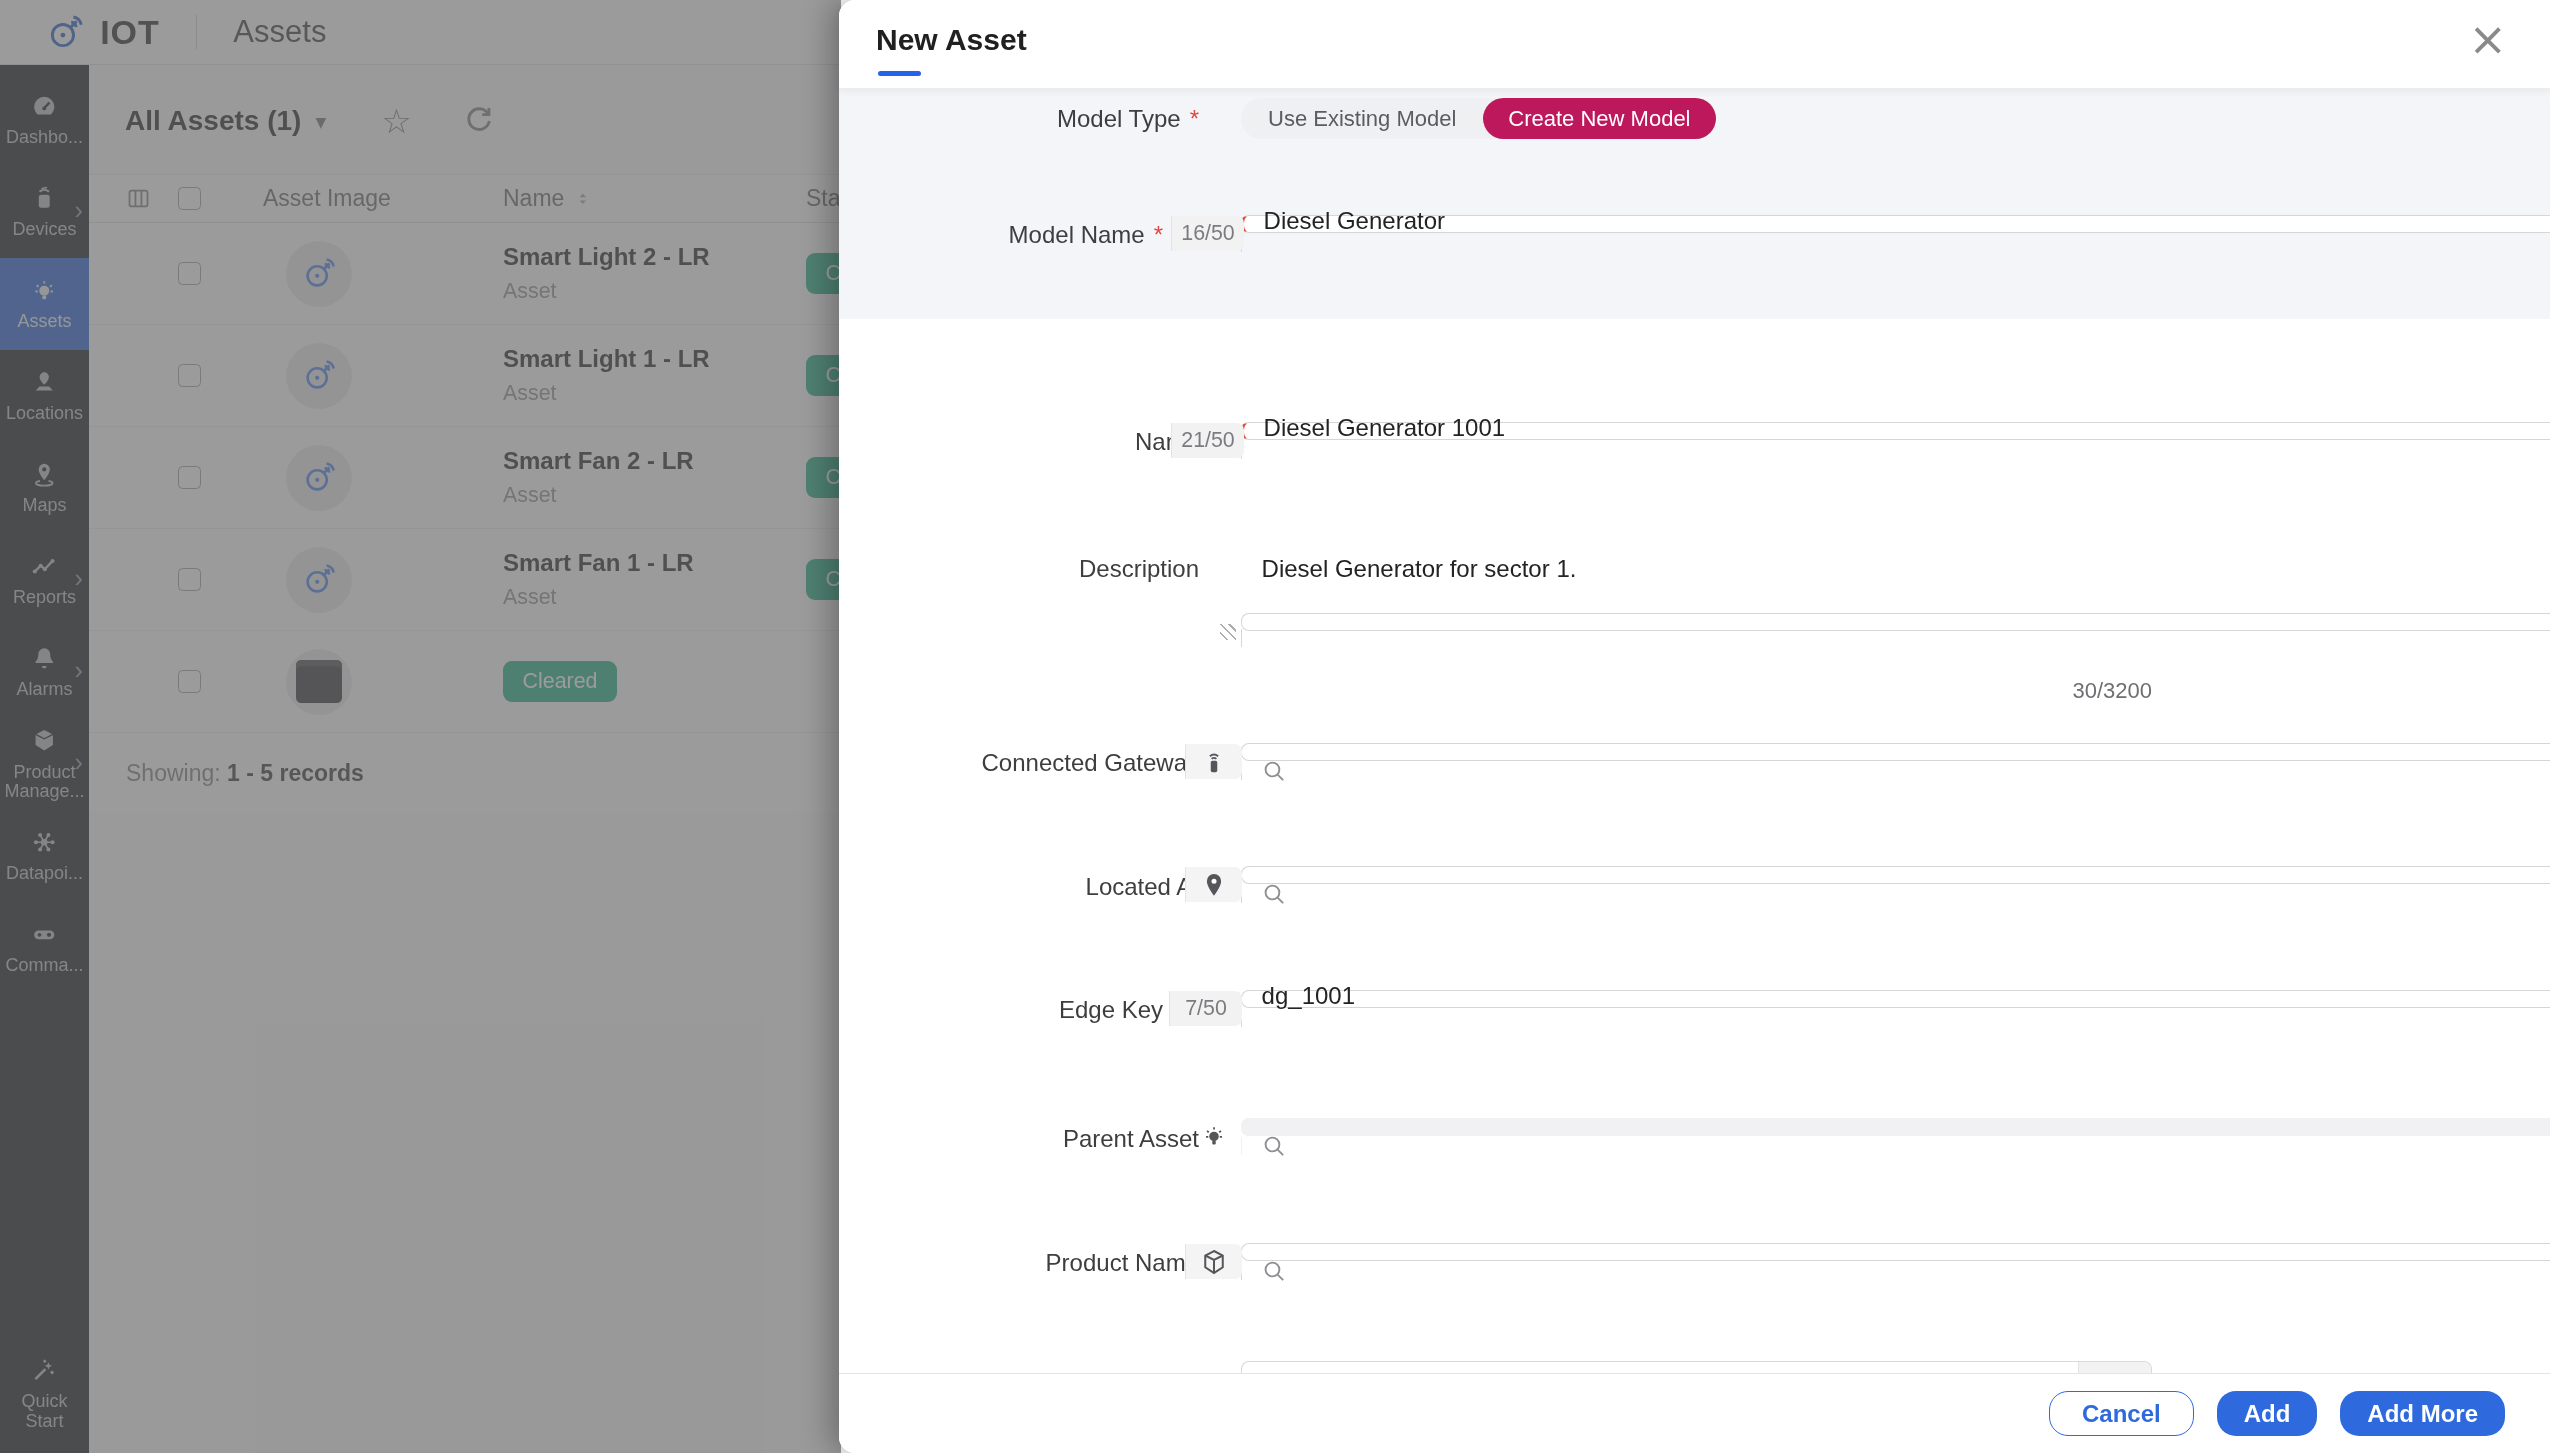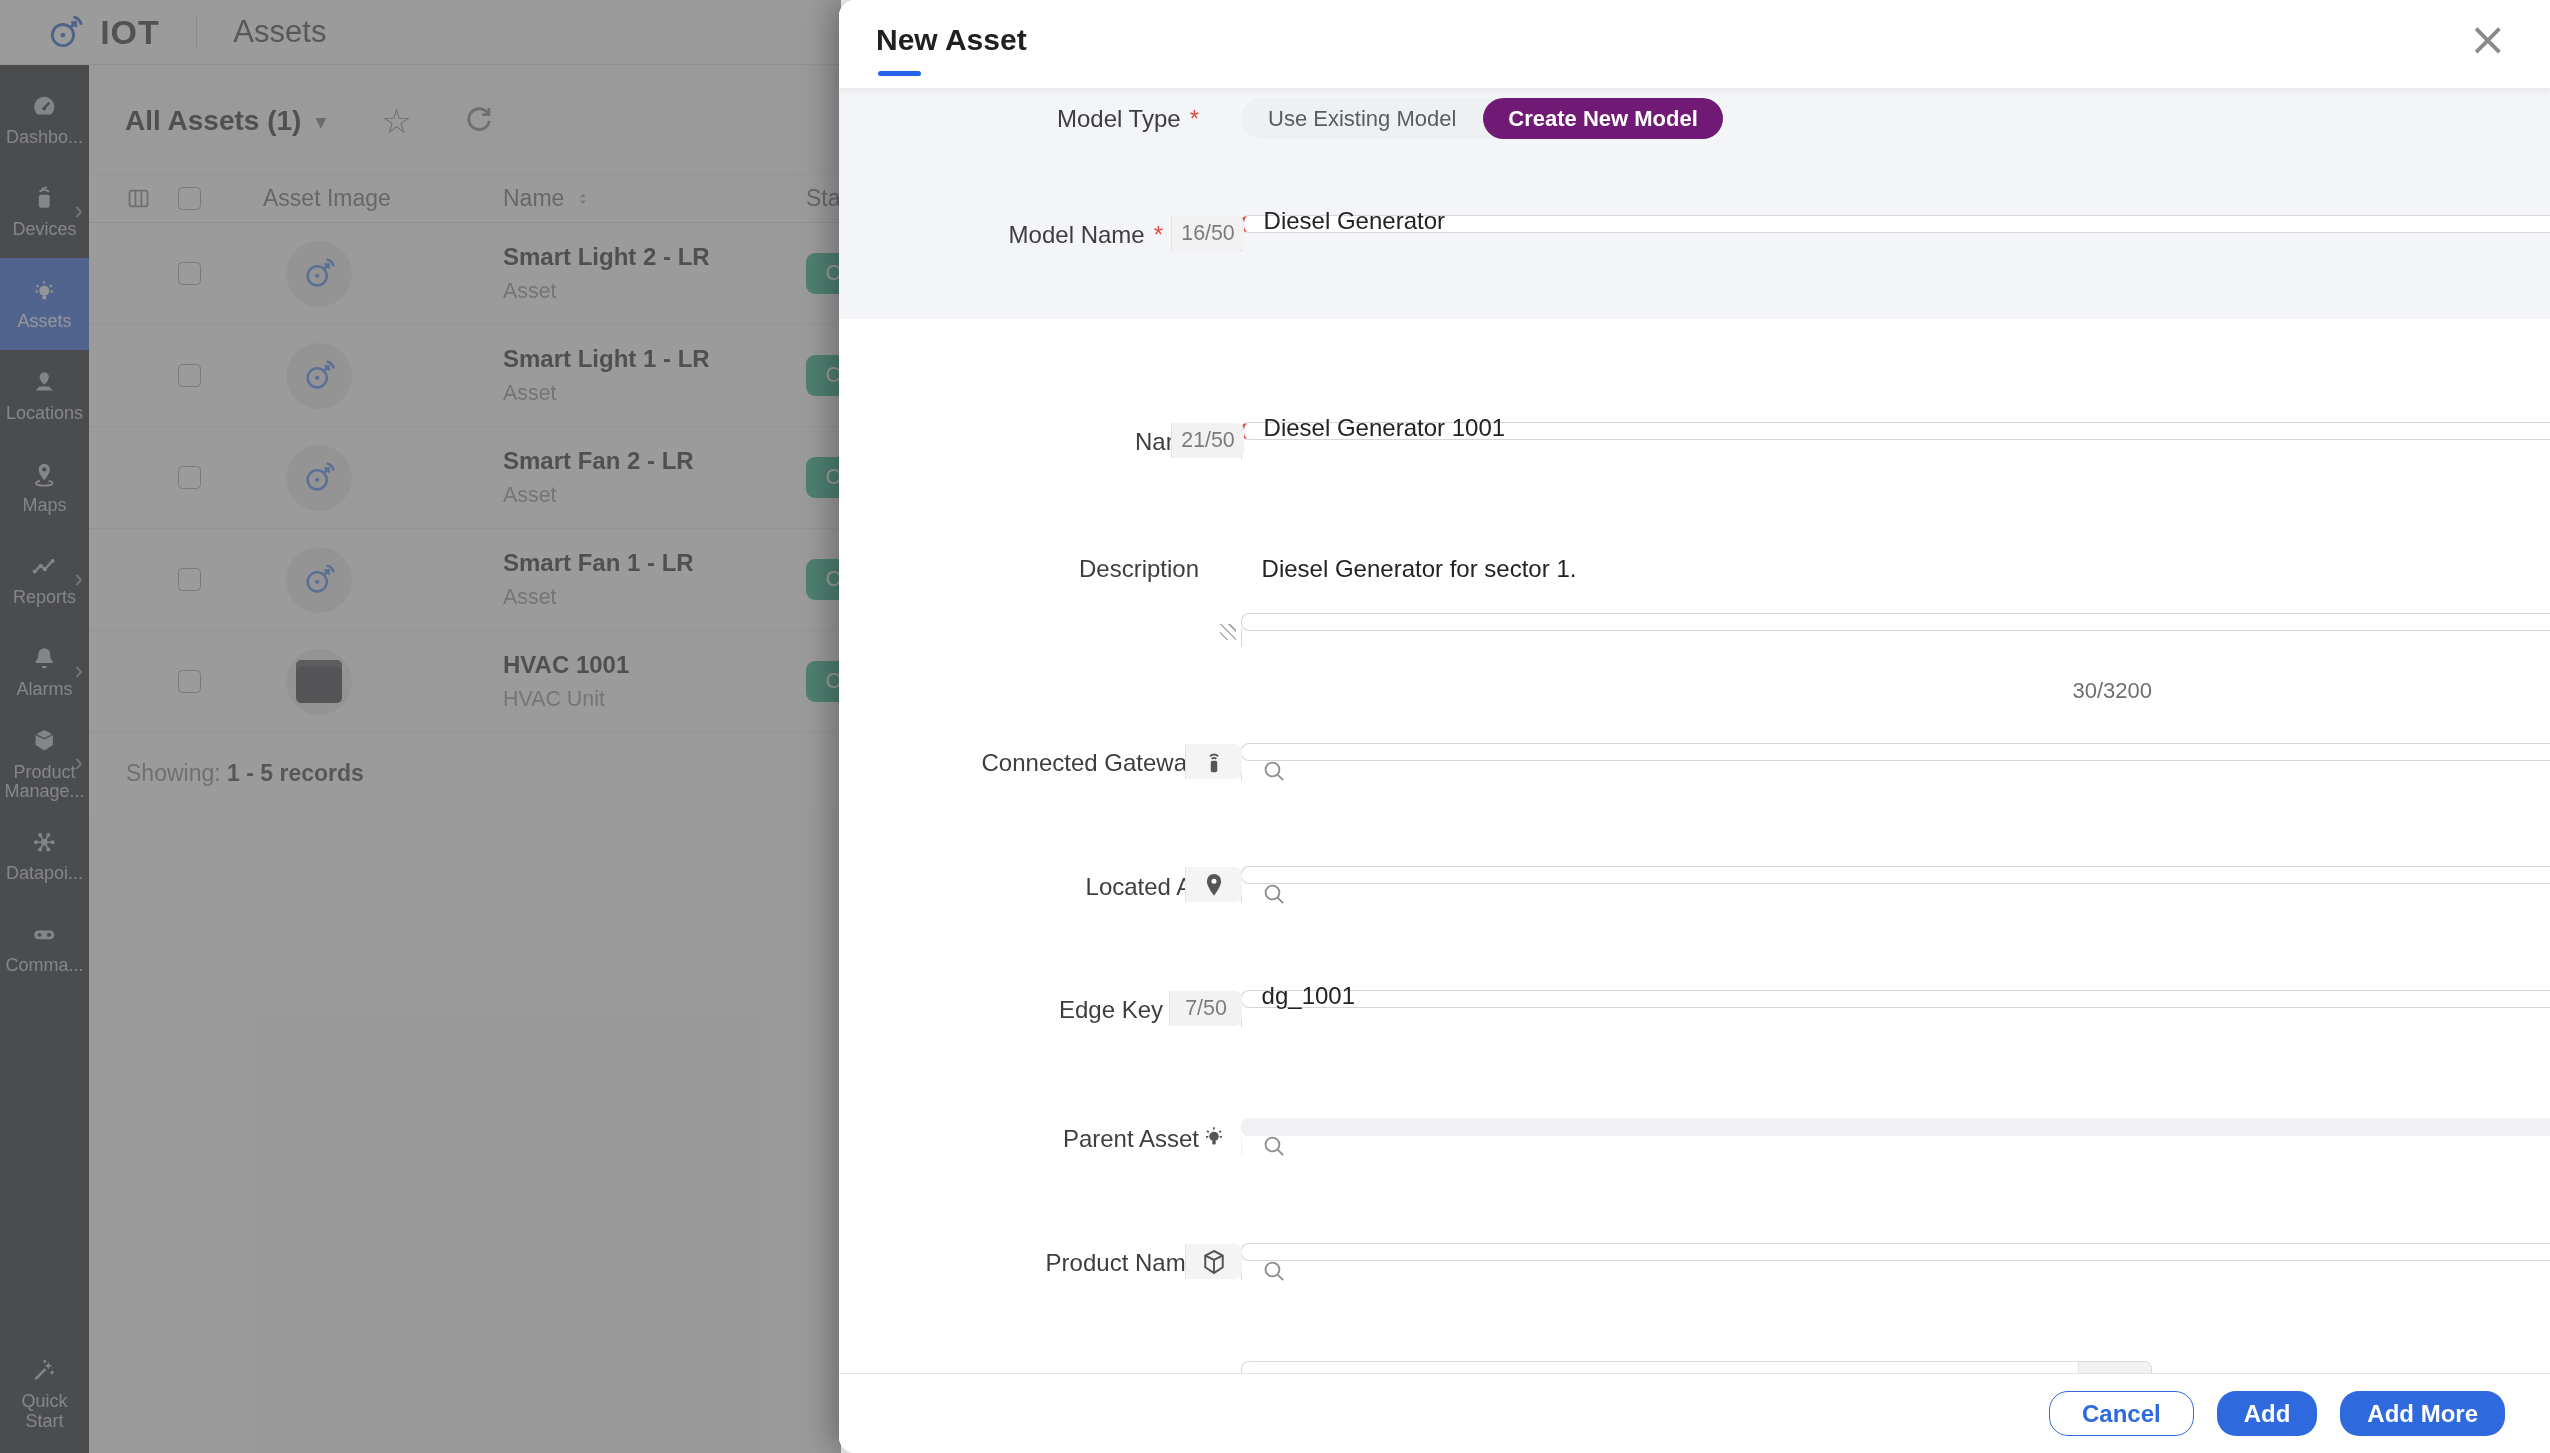--- a/index.html
+++ b/index.html
@@ -79,21 +79,21 @@
   .frow { position:absolute; left:0; right:0; }
   .flabel { position:absolute; left:0; width:360px; display:flex; justify-content:flex-end; align-items:center;
     gap:9px; font-size:24px; color:#3e3e3e; }
   .req { color:#e2483d; }
   .info-dot { width:27px; height:27px; border-radius:50%; background:#ececee; color:#77797e; font-size:17px;
     display:inline-flex; align-items:center; justify-content:center; flex:0 0 auto; }
   .ffield { position:absolute; left:402px; width:911px; }
 
   .seg { display:inline-flex; background:#eff0f2; border-radius:21.4px; height:41px; align-items:center; }
   .seg-opt { padding:0 27px; font-size:22px; color:#5a5c60; font-weight:500; line-height:41px; cursor:pointer; }
-  .seg-opt.selected { background:#701a75; color:#fff; border-radius:21.4px; font-weight:700; padding:0 25px; }
+  .seg-opt.selected { background:#be185d; color:#fff; border-radius:21.4px; font-weight:400; padding:0 25px; }
 
   .text-input { height:61px; background:#fff; border:0.9px solid #d6d6d6; border-radius:8px; position:relative; }
   .text-input.required { border-left:3.6px solid #e2483d; }
   .text-input input { border:none; outline:none; font-size:24px; color:#232323; padding:0 89px 0 19.6px;
     width:100%; height:100%; background:transparent; font-family:inherit; border-radius:8px; }
   .counter { position:absolute; top:0; right:0; bottom:0; width:73px; background:#f2f2f3;
     border-left:0.9px solid #e3e3e3; border-radius:0 7.1px 7.1px 0; display:flex; align-items:center;
     justify-content:center; font-size:21.4px; color:#7c7c80; }
 
   .textarea-wrap { border:0.9px solid #d6d6d6; border-radius:8px; height:130px; position:relative; background:#fff; }
@@ -362,24 +362,20 @@
         </span>
       <span><span class="badge">Cleared</span></span>
     </div>
 
     <div class="tgrid trow">
       <span></span>
       <span class="cb"></span>
       <span class="avatar">
         <span class="hvac-box"></span>
       </span>
-      <span>
-          <div class="asset-name">HVAC 1001</div>
-          <div class="asset-type">HVAC Unit</div>
-        </span>
       <span><span class="badge">Cleared</span></span>
     </div>
 
     <div class="showing">
       <span>Showing:</span>
       <b>1 - 5 records</b>
     </div>
   </div>
 </main>
 

